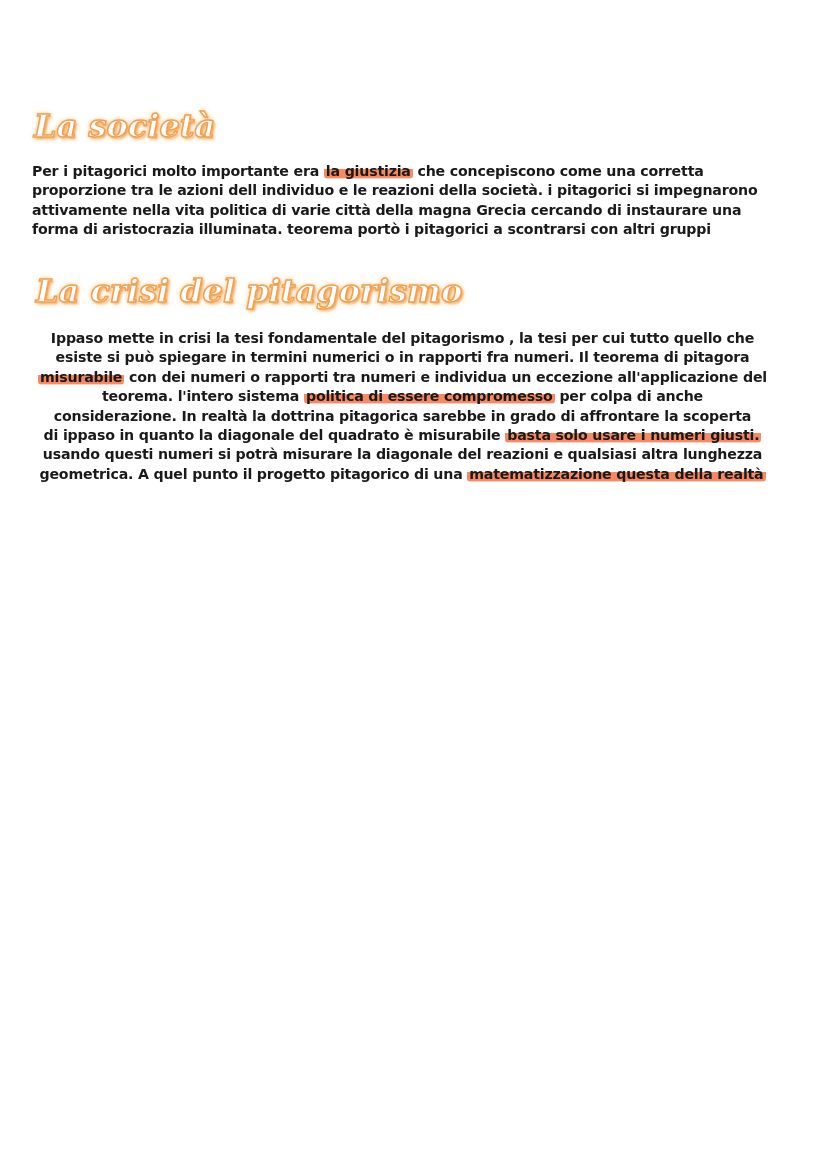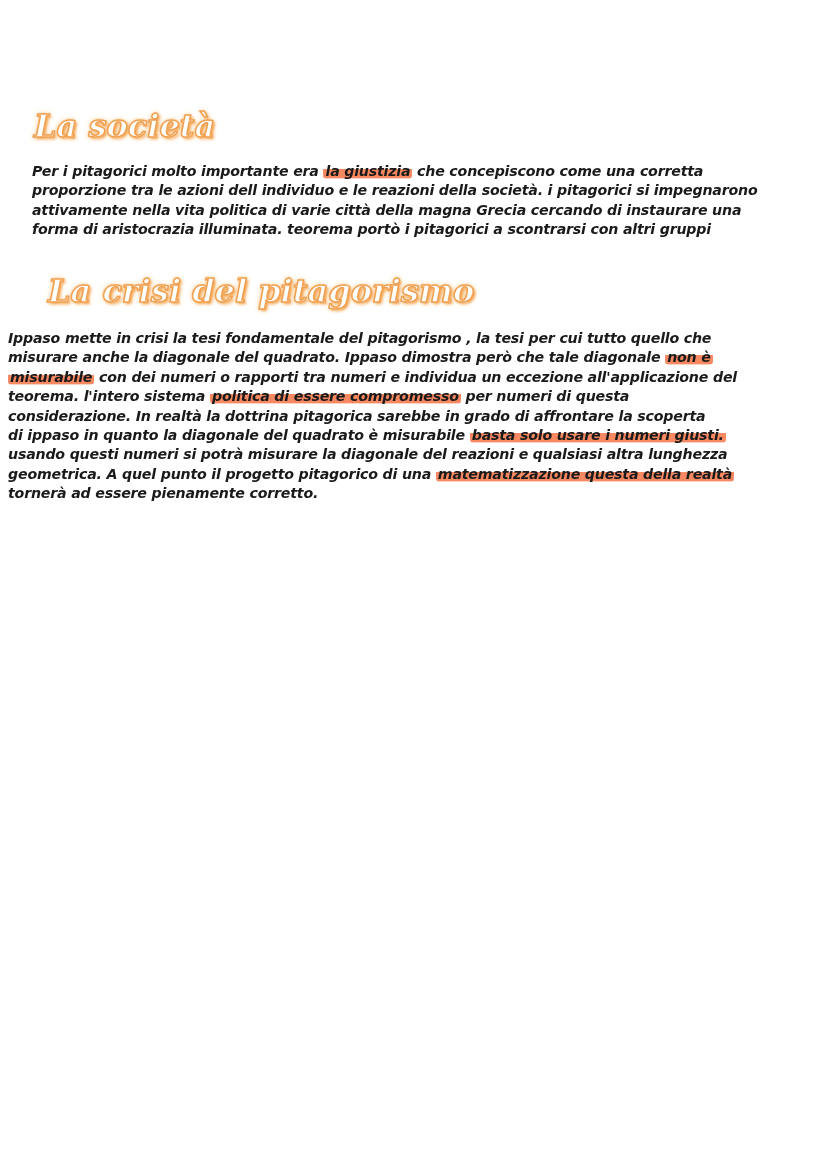--- a/index.html
+++ b/index.html
@@ -18,42 +18,41 @@
   }
   .para {
     position:absolute;
     font-family: "DejaVu Sans", sans-serif;
     font-weight: bold;
     font-size: 14.2px;
     color:#1a1a1a;
     line-height: 19.4px;
     letter-spacing: -0.2px;
   }
-  .line { display:block; white-space: nowrap; font-style: italic; }
+  .line { display:block; white-space: nowrap; }
   .hl {
     background: linear-gradient(to bottom, transparent 35%, rgba(246,116,70,0.85) 40%, rgba(246,116,70,0.85) 92%, transparent 100%);
     border-radius: 4px;
     padding: 0 2px;
   }
 </style>
 </head>
 <body>
 
 <h1 class="heading" style="left:34px; top:110px; margin:0;">La società</h1>
 <div class="para" style="left:32px; top:162px;">
     <span class="line"><span>Per i pitagorici molto importante era </span><span class="hl">la giustizia</span><span> che concepiscono come una corretta</span></span>
     <span class="line"><span>proporzione tra le azioni dell individuo e le reazioni della società.  i pitagorici si impegnarono</span></span>
     <span class="line"><span>attivamente nella vita politica di varie città della magna Grecia cercando di instaurare una</span></span>
     <span class="line"><span>forma di aristocrazia illuminata. teorema portò i pitagorici a scontrarsi con altri gruppi</span></span>
   </div>
 
-<h1 class="heading" style="left:48px; top:275px; margin:0;">La crisi del pitagorismo</h1>
-<div class="para" style="left:8px; top:329px;">
+<h1 class="heading" style="left:36px; top:275px; margin:0;">La crisi del pitagorismo</h1>
+<div class="para" style="left:38px; top:329px;text-align:center;">
     <span class="line"><span>Ippaso mette in crisi la tesi fondamentale del pitagorismo , la tesi per cui tutto quello  che</span></span>
-    <span class="line"><span>misurare anche la diagonale del quadrato. Ippaso dimostra però che tale diagonale </span><span class="hl">non è</span></span>
+    <span class="line"><span>esiste si può spiegare in termini numerici o in rapporti fra numeri. Il teorema di pitagora</span></span>
     <span class="line"><span class="hl">misurabile</span><span> con dei numeri o rapporti tra numeri e individua un eccezione all'applicazione del</span></span>
-    <span class="line"><span>teorema. l'intero sistema </span><span class="hl">politica di essere compromesso</span><span> per numeri di questa</span></span>
+    <span class="line"><span>teorema. l'intero sistema </span><span class="hl">politica di essere compromesso</span><span> per colpa di anche</span></span>
     <span class="line"><span>considerazione. In realtà la dottrina pitagorica sarebbe in grado di affrontare  la  scoperta</span></span>
     <span class="line"><span>di ippaso in quanto la diagonale del quadrato è misurabile </span><span class="hl">basta solo usare i numeri giusti.</span></span>
     <span class="line"><span>usando questi numeri si potrà misurare la diagonale del reazioni e qualsiasi altra lunghezza</span></span>
     <span class="line"><span>geometrica. A quel punto il progetto pitagorico di una </span><span class="hl">matematizzazione questa della realtà</span></span>
-    <span class="line"><span>tornerà ad essere pienamente corretto.</span></span>
   </div>
 
 </body></html>

